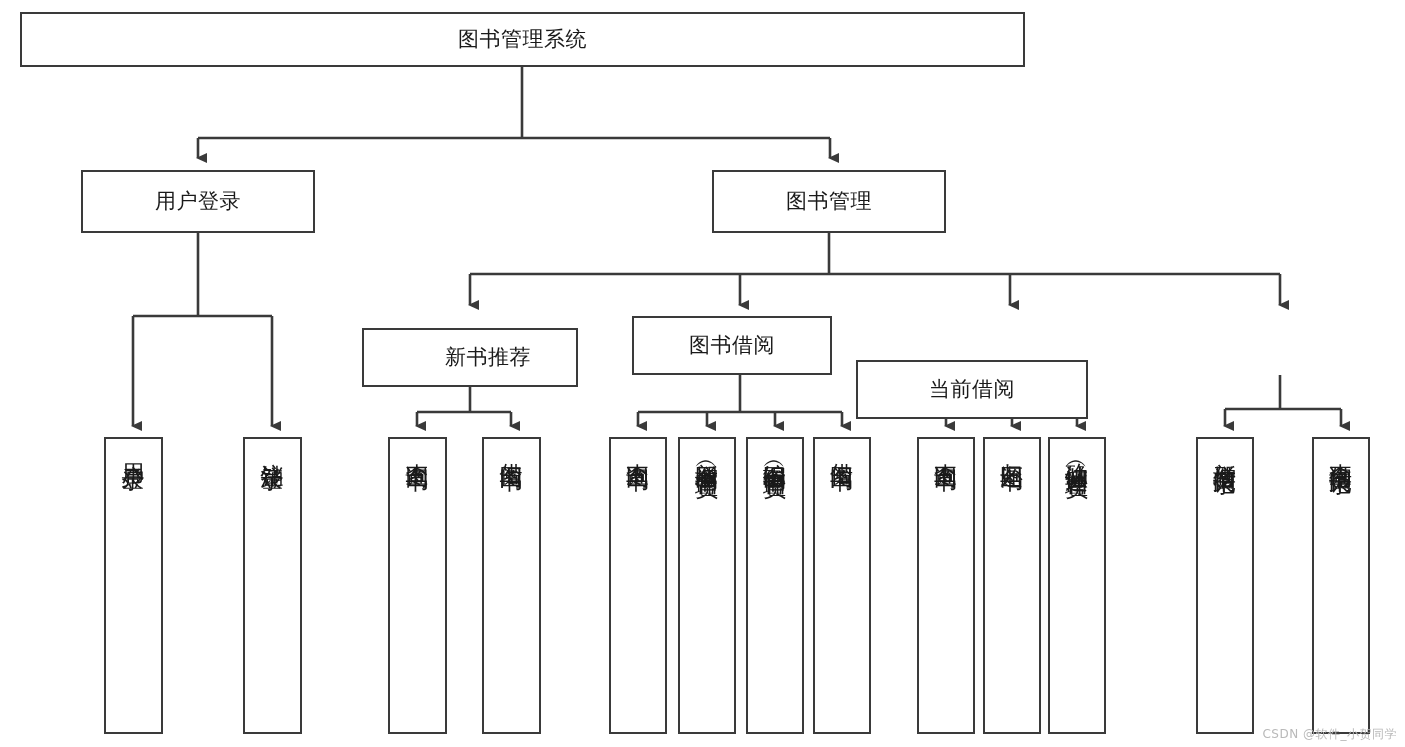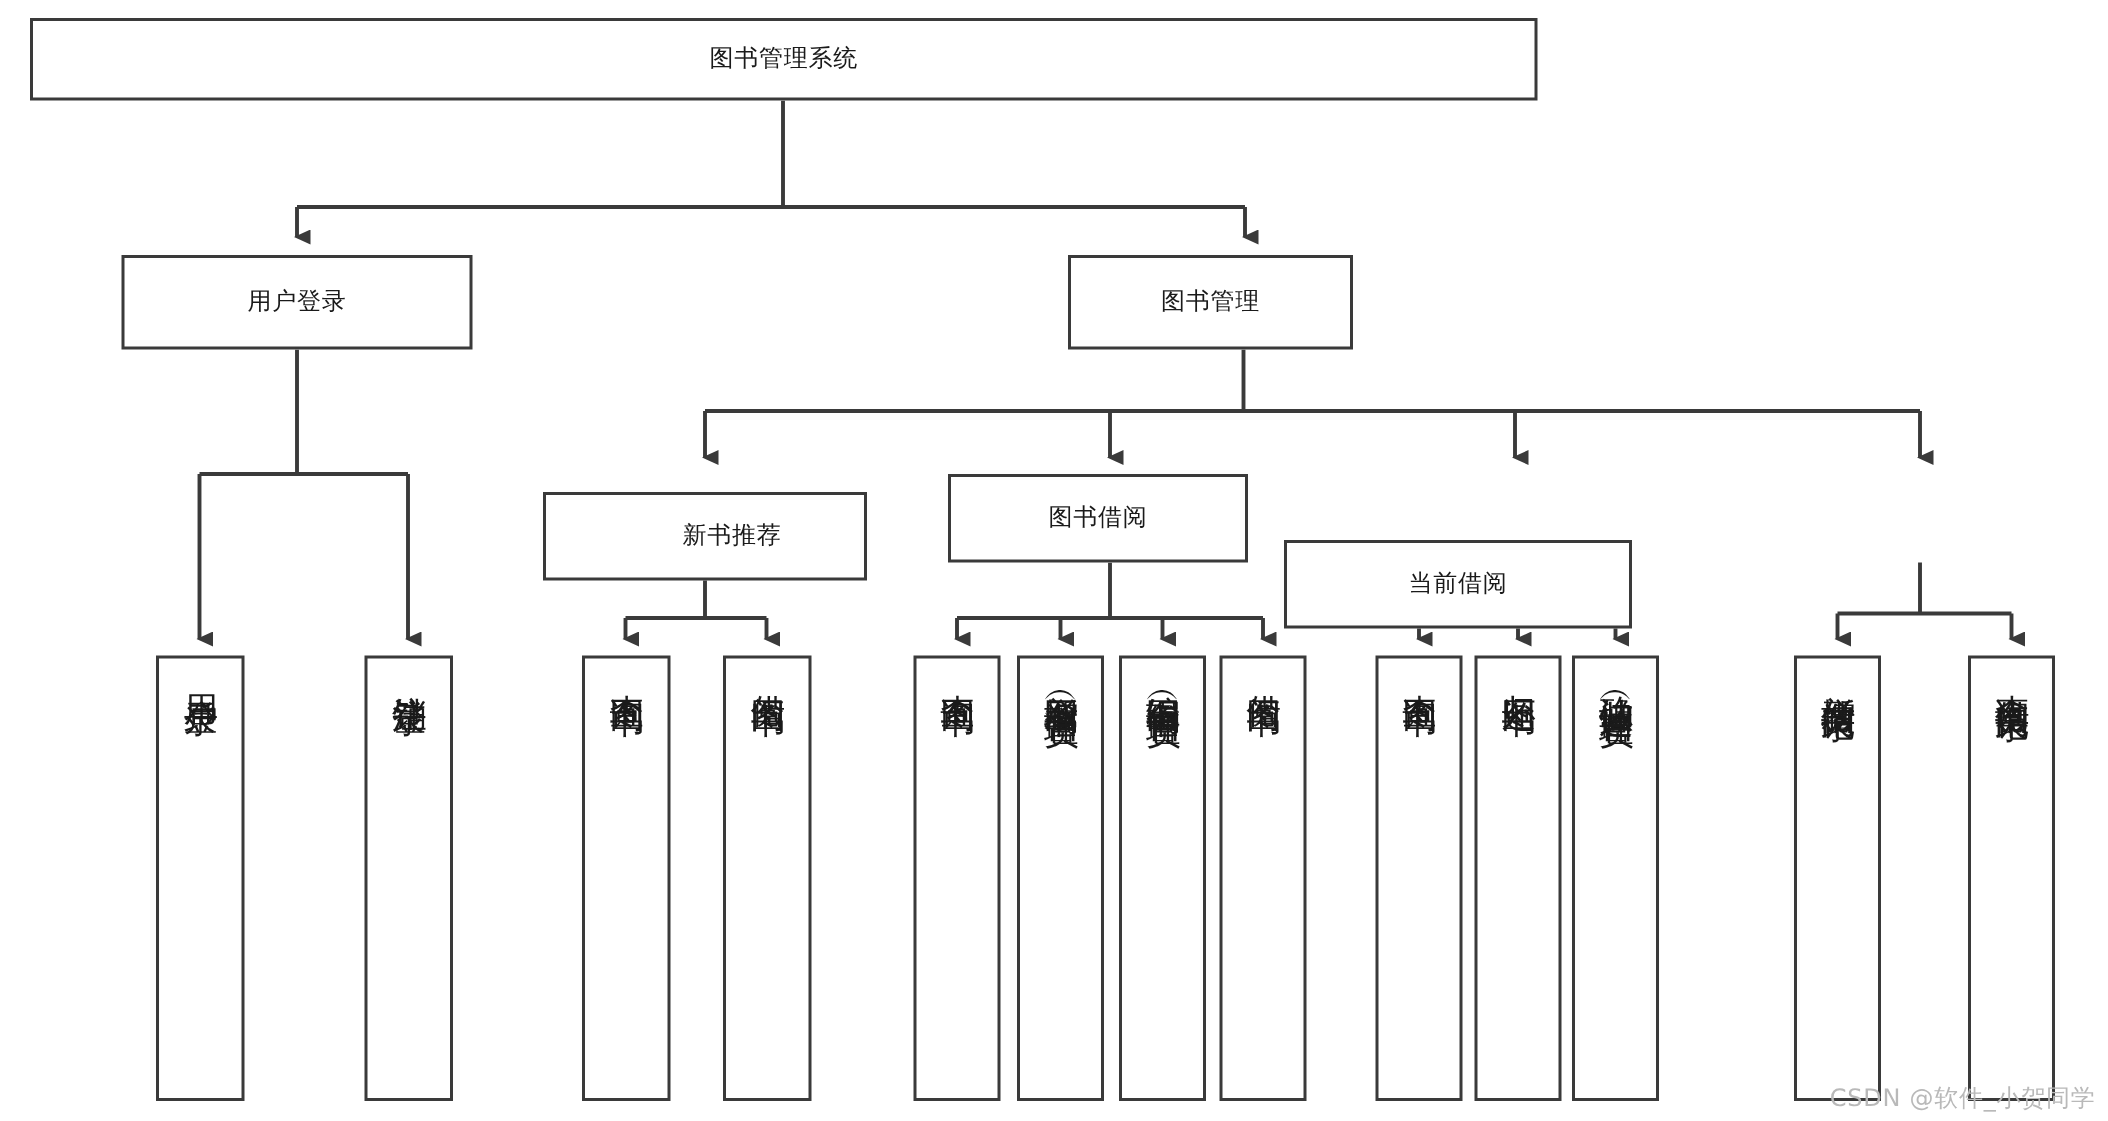--- a/index.html
+++ b/index.html
@@ -36,39 +36,39 @@
     color: #1a1a1a;
   }
   .node .lbl {
     display: block;
     line-height: 1.16;
     letter-spacing: 0.5px;
     white-space: pre;
     text-align: center;
   }
   .node.horiz .lbl {
-    font-size: 16px;
+    font-size: 21px;
   }
   .node.vert {
     align-items: flex-start;
     justify-content: center;
     padding-top: 6px;
   }
   .node.vert .lbl {
     writing-mode: vertical-rl;
     text-orientation: upright;
     font-size: 23px;
     line-height: 1.05;
     letter-spacing: 2px;
   }
   .watermark {
     position: absolute;
     right: 8px;
     bottom: 4px;
-    font-size: 16px;
+    font-size: 12px;
     color: #b9b9b9;
     letter-spacing: 0.5px;
     white-space: nowrap;
   }
 </style>
 </head>
 <body>
 
 <div id="canvas">
 
@@ -133,21 +133,21 @@
     </g>
   </svg>
 
   <div class="node horiz" style="left:20px; top:12px; width:1005px; height:55px;">
     <span class="lbl">图书管理系统</span>
   </div>
 
   <div class="node horiz" style="left:81px; top:170px; width:234px; height:63px;">
     <span class="lbl">用户登录</span>
   </div>
-  <div class="node horiz" style="left:712px; top:170px; width:190px; height:63px;">
+  <div class="node horiz" style="left:712px; top:170px; width:234px; height:63px;">
     <span class="lbl">图书管理</span>
   </div>
 
   <div class="node horiz" style="left:362px; top:328px; width:216px; height:59px;padding-left:36px;">
     <span class="lbl">新书推荐</span>
   </div>
   <div class="node horiz" style="left:632px; top:316px; width:200px; height:59px;">
     <span class="lbl">图书借阅</span>
   </div>
   <div class="node horiz" style="left:856px; top:316px; width:232px; height:59px;margin-top:44px;">

